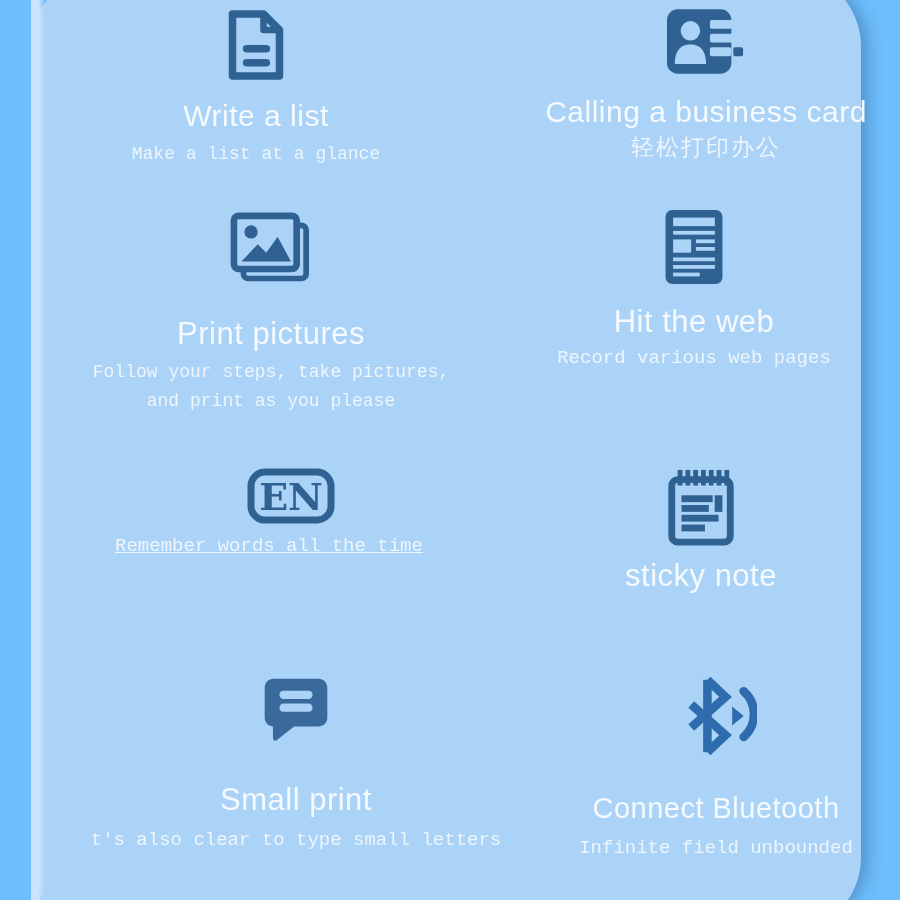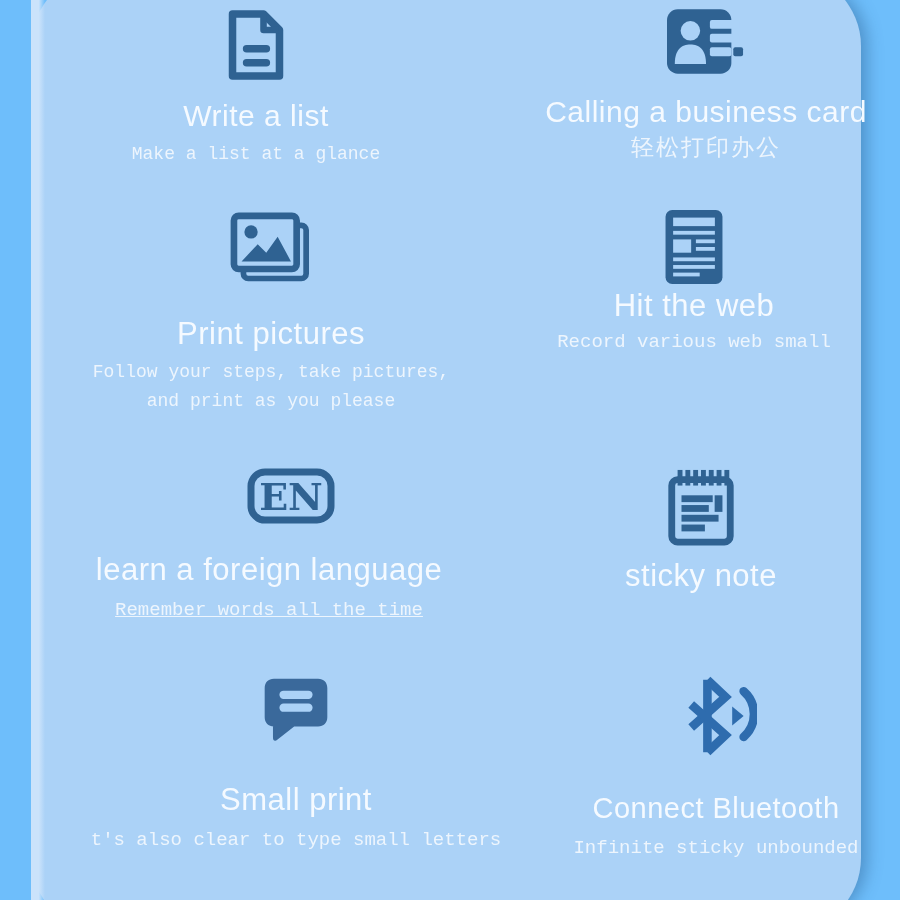--- a/index.html
+++ b/index.html
@@ -25,21 +25,21 @@
   .feature h2{font-weight:400;font-size:30px;line-height:36px;color:var(--title);letter-spacing:.5px;}
   .feature p{
     font-family:"Liberation Mono","DejaVu Sans Mono",monospace;
     font-size:18px;line-height:29px;color:var(--subtitle);white-space:pre-line;
   }
   
   .f0{left:15px;top:34px;width:420px;}   .f0 .icon-wrap{height:74px;} .f0 h2{margin-top:18px;} .f0 p{margin-top:6px;}
   .f1{left:460px;top:32px;width:430px;}  .f1 .icon-wrap{height:72px;} .f1 h2{margin-top:18px;}
   .f1 p{margin-top:2px;font-family:"Liberation Sans",sans-serif;font-size:23px;line-height:30px;letter-spacing:2px;}
   .f2{left:20px;top:240px;width:440px;}  .f2 .icon-wrap{height:76px;} .f2 h2{margin-top:28px;font-size:31px;} .f2 p{margin-top:6px;}
-  .f3{left:448px;top:240px;width:430px;} .f3 .icon-wrap{height:72px;} .f3 h2{margin-top:4px;font-size:31px;} .f3 p{margin-top:4px;font-size:19px;}
+  .f3{left:448px;top:240px;width:430px;} .f3 .icon-wrap{height:72px;} .f3 h2{margin-top:20px;font-size:31px;} .f3 p{margin-top:4px;font-size:19px;}
   .f4{left:18px;top:494px;width:440px;}  .f4 .icon-wrap{height:58px;padding-left:44px;} .f4 h2{margin-top:28px;font-size:31px;} .f4 p{margin-top:8px;font-size:19px;text-decoration:underline;}
   .f5{left:455px;top:496px;width:430px;} .f5 .icon-wrap{height:78px;} .f5 h2{margin-top:12px;font-size:31px;} .f5 p{margin-top:8px;}
   .f6{left:45px;top:702px;width:440px;justify-content:flex-end;}  .f6 .icon-wrap{height:72px;color:var(--ink_bubble);} .f6 h2{margin-top:36px;font-size:31px;} .f6 p{margin-top:8px;font-size:19px;}
   .f7{left:470px;top:702px;width:430px;} .f7 .icon-wrap{height:84px;color:var(--ink_bt);} .f7 h2{margin-top:32px;font-size:29px;} .f7 p{margin-top:8px;font-size:19px;}
   svg{display:block;}
 </style>
 </head>
 <body>
 
 <div class="stage">
@@ -96,31 +96,30 @@
           <rect x="8" y="22" width="44" height="4" fill="var(--card)"></rect>
           <rect x="8" y="31" width="19" height="14" fill="var(--card)"></rect>
           <rect x="32" y="31" width="20" height="4" fill="var(--card)"></rect>
           <rect x="32" y="39" width="20" height="4" fill="var(--card)"></rect>
           <rect x="8" y="50" width="44" height="4" fill="var(--card)"></rect>
           <rect x="8" y="58" width="44" height="4" fill="var(--card)"></rect>
           <rect x="8" y="66" width="28" height="4" fill="var(--card)"></rect>
         </svg>
       </div>
       <h2>Hit the web</h2>
-      <p>Record various web small</p>
+      <p>Record various web pages</p>
     </section>
 
     <section class="feature f4">
       <div class="icon-wrap">
         <svg width="88" height="56" viewBox="0 0 88 56">
           <rect x="4" y="4" width="80" height="48" rx="14" fill="none" stroke="currentColor" stroke-width="7"></rect>
           <text x="44" y="42" text-anchor="middle" font-size="38" font-weight="bold" font-family="'DejaVu Serif','Liberation Serif',serif" fill="currentColor">EN</text>
         </svg>
       </div>
-      <h2>learn a foreign language</h2>
       <p>Remember words all the time</p>
     </section>
 
     <section class="feature f5">
       <div class="icon-wrap">
         <svg width="72" height="78" viewBox="0 0 72 80">
           <rect x="6" y="12" width="60" height="64" rx="6" fill="var(--card)" stroke="currentColor" stroke-width="7"></rect>
           <rect x="12" y="2" width="5" height="16" fill="currentColor"></rect>
           <rect x="20" y="2" width="5" height="16" fill="currentColor"></rect>
           <rect x="28" y="2" width="5" height="16" fill="currentColor"></rect>
@@ -154,17 +153,17 @@
       <div class="icon-wrap">
         <svg width="82" height="84" viewBox="0 0 86 88">
           <path d="M34 6 V82" fill="none" stroke="currentColor" stroke-width="9"></path>
           <path d="M34 6 L53 24 L17 56" fill="none" stroke="currentColor" stroke-width="9" stroke-linejoin="miter"></path>
           <path d="M34 82 L53 64 L17 32" fill="none" stroke="currentColor" stroke-width="9" stroke-linejoin="miter"></path>
           <path d="M60 34 L72 44 L60 54 Z" fill="currentColor"></path>
           <path d="M72 18 A32 32 0 0 1 72 66" fill="none" stroke="currentColor" stroke-width="9" stroke-linecap="round"></path>
         </svg>
       </div>
       <h2>Connect Bluetooth</h2>
-      <p>Infinite sticky unbounded</p>
+      <p>Infinite field unbounded</p>
     </section>
 
   </div>
 </div>
 
 </body></html>

